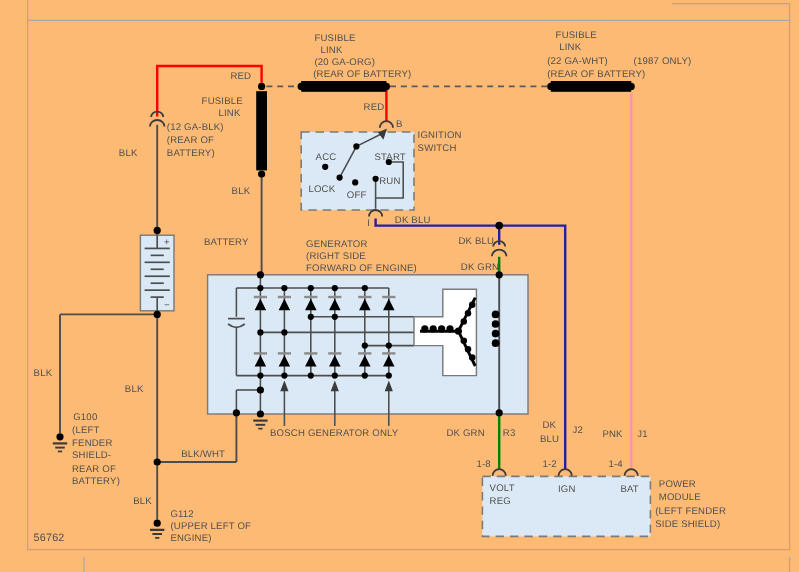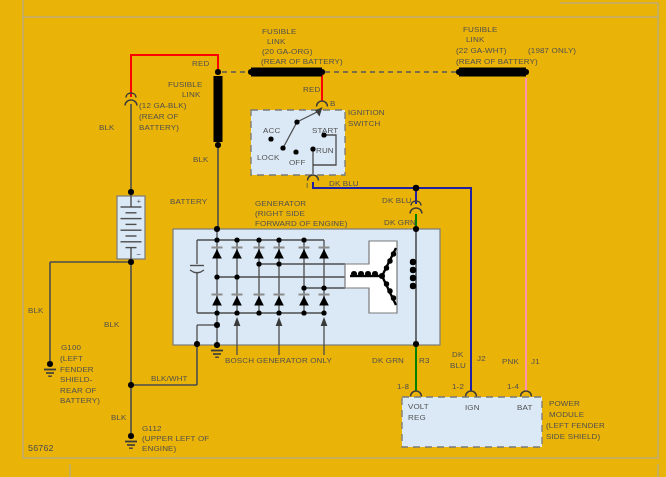--- a/index.html
+++ b/index.html
@@ -1,16 +1,16 @@
 <!DOCTYPE html>
 <html><head>
 <meta charset="utf-8">
 <style>
   html,body{margin:0;padding:0;background:#ffffff;}
-  .stage{position:relative;width:666px;height:477px;background:#eab308;overflow:hidden;}
+  .stage{position:relative;width:666px;height:477px;background:#fdba74;overflow:hidden;}
   svg{display:block;}
   text{font-family:"Liberation Sans",sans-serif;font-size:8px;fill:#4f4f4f;letter-spacing:.15px;}
   .num{font-size:9px;}
   .wire{stroke:#4d4d4d;stroke-width:1.6;fill:none;}
   .thin{stroke:#4d4d4d;stroke-width:1.3;fill:none;}
   .dash{stroke:#5a5a5a;stroke-width:1.6;fill:none;stroke-dasharray:5,4;}
   .red{stroke:#ff0000;stroke-width:2;fill:none;}
   .pink{stroke:#ff93ac;stroke-width:2;fill:none;}
   .blue{stroke:#2121a3;stroke-width:2;fill:none;}
   .green{stroke:#008000;stroke-width:2;fill:none;}

